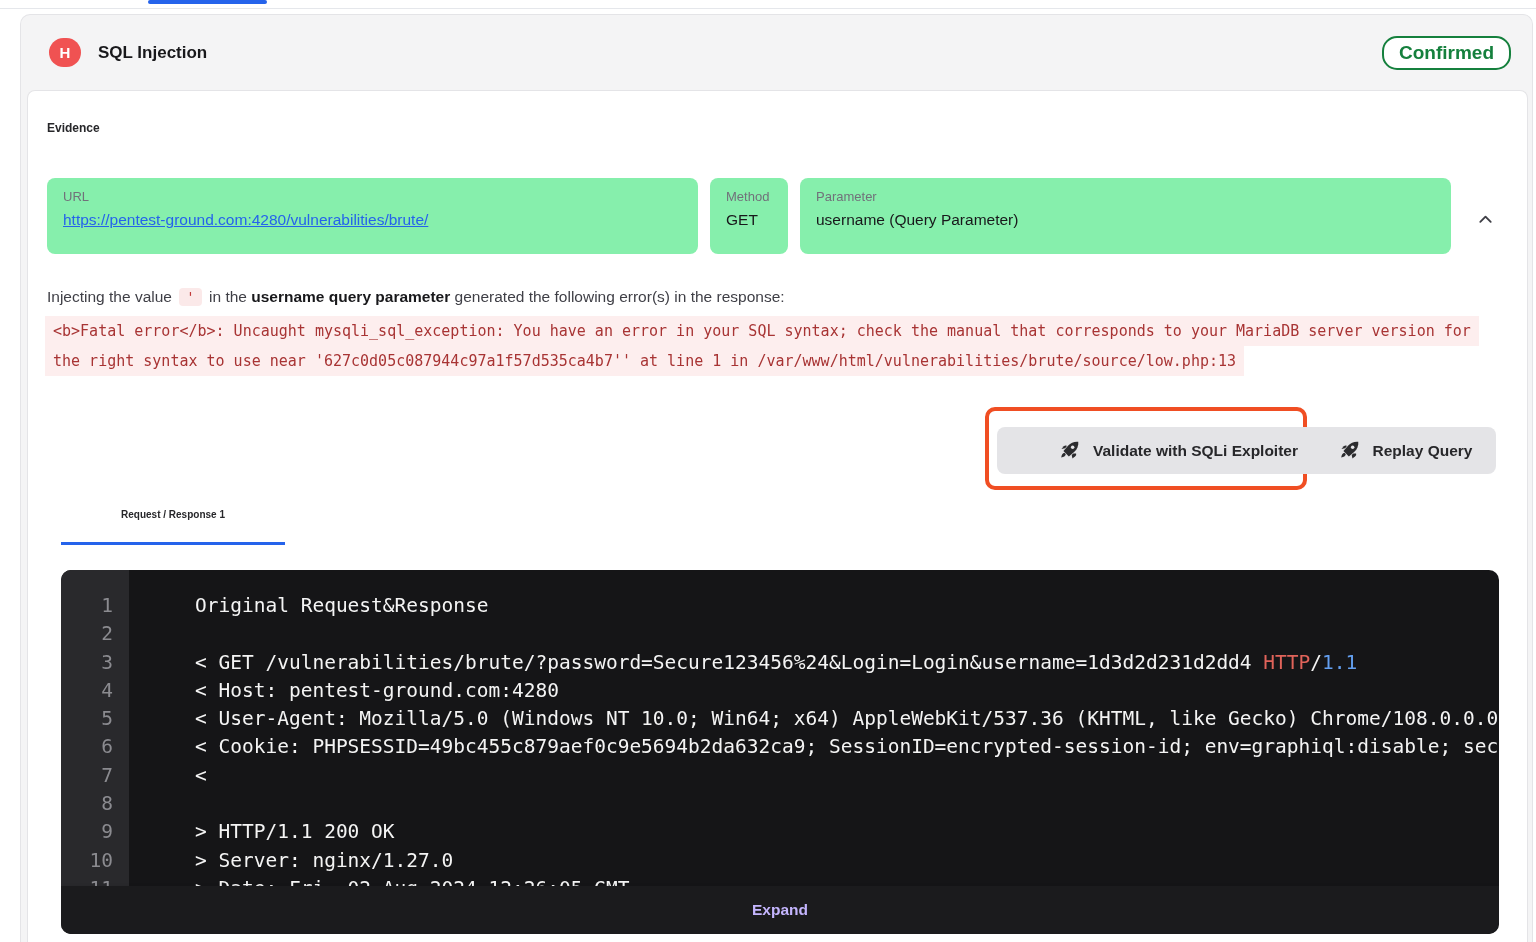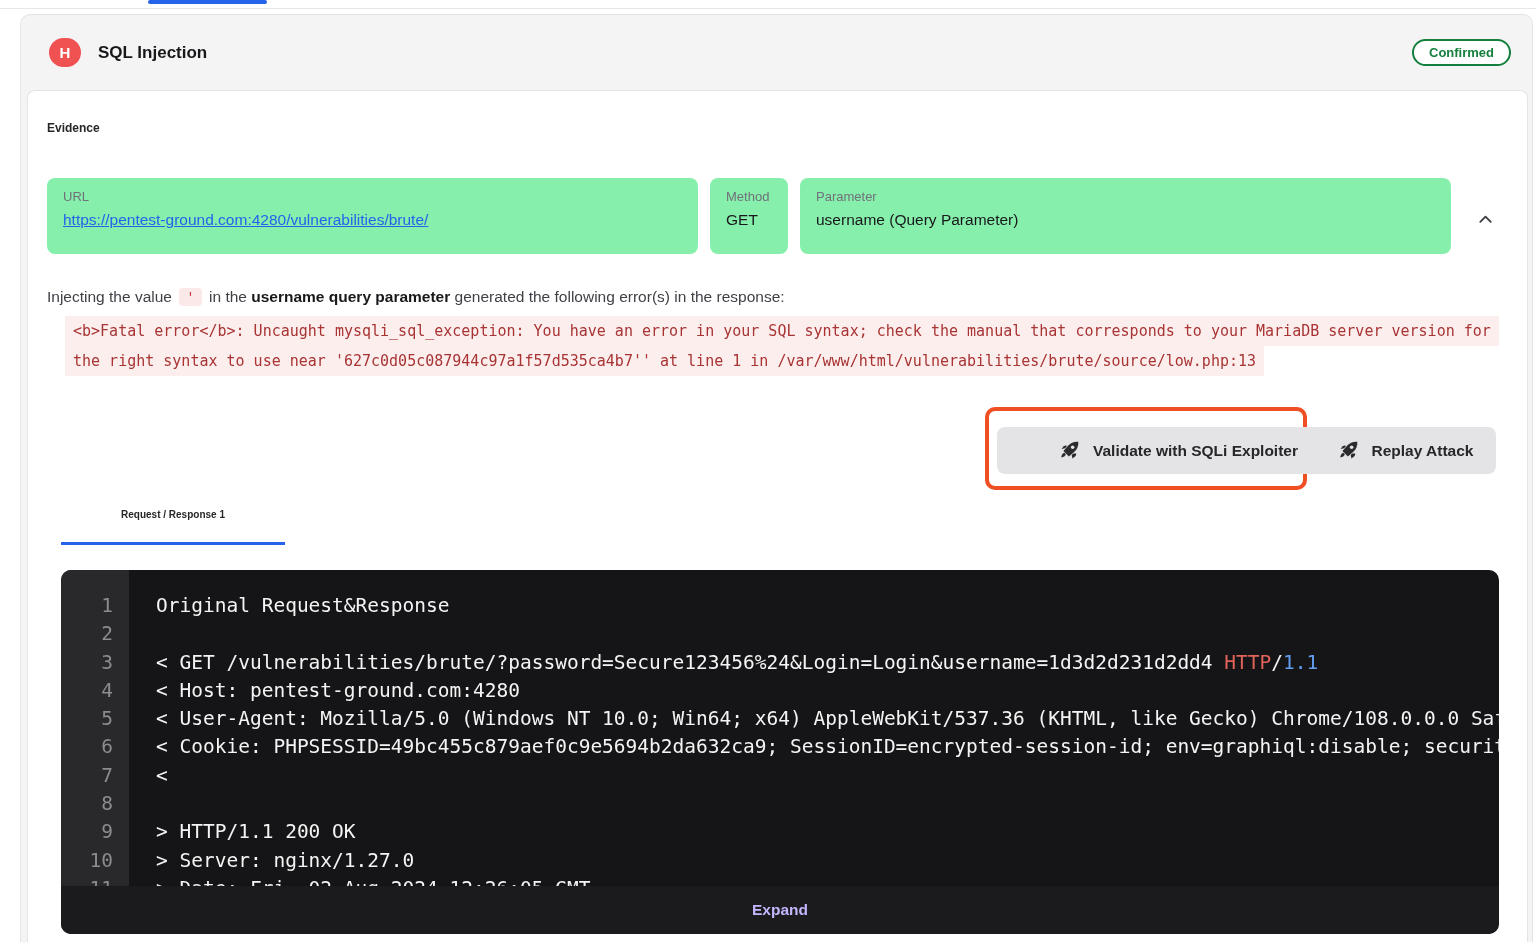--- a/index.html
+++ b/index.html
@@ -13,21 +13,21 @@
   .top-divider { position:absolute; left:0; top:8px; width:1536px; height:1px; background:#e5e7eb; }
 
   .card { position:absolute; left:20px; top:14px; width:1513px; height:928px;
     background:#f4f4f5; border:1px solid #e4e4e7; border-bottom:none; border-radius:10px 10px 0 0; }
   .card-header { position:absolute; left:0; top:0; right:0; height:75px;
     display:flex; align-items:center; padding:0 21px 0 28px; }
   .sev-badge { width:32px; height:29px; border-radius:15px; background:var(--severity-red,#f05252);
     color:#fff; font-weight:bold; font-size:15px; display:flex; align-items:center; justify-content:center; }
   .card-title { margin-left:17px; font-size:17px; font-weight:bold; color:#18181b; }
   .status-badge { margin-left:auto; background:#fff; border:2px solid var(--confirmed-green,#15803d);
-    color:var(--confirmed-green,#15803d); font-weight:bold; font-size:13px;
+    color:var(--confirmed-green,#15803d); font-weight:bold; font-size:19px;
     border-radius:15px; padding:4px 15px; }
 
   .panel { position:absolute; left:6px; top:75px; width:1501px; height:853px;
     background:#fff; border:1px solid #e4e4e7; border-bottom:none; border-radius:8px 8px 0 0; }
 
   .section-title { position:absolute; left:19px; top:30px; font-size:12px; font-weight:bold; color:#27272a; }
 
   .info-box { position:absolute; top:87px; height:76px; background:#86efac; border-radius:8px; padding:11px 16px; }
   .info-box .label { font-size:13px; color:#71717a; margin-bottom:7px; }
   .info-box .value { font-size:15.5px; color:#18181b; white-space:nowrap; }
@@ -36,21 +36,21 @@
   .box-method { left:682px; width:78px; }
   .box-param { left:772px; width:651px; }
   .collapse-toggle { position:absolute; left:1443px; top:114px; width:28px; height:28px;
     display:flex; align-items:center; justify-content:center; cursor:pointer; }
 
   .inject-line { position:absolute; left:19px; top:197px; font-size:15.5px; color:#3f3f46; }
   .inject-line b { color:#18181b; }
   .code-chip { display:inline-block; font-family:"DejaVu Sans Mono", monospace; font-size:14px;
     color:#c23b3b; background:#fbe9e9; border-radius:4px; padding:1px 7px; margin:0 3px; }
 
-  .error-line { position:absolute; left:17px; white-space:nowrap;margin-left:20px; }
+  .error-line { position:absolute; left:17px; white-space:nowrap; }
   .error-line span { display:inline-block; font-family:"DejaVu Sans Mono", monospace; font-size:15px;
     line-height:20px; padding:5px 8px; color:var(--error-red,#a83434); background:var(--error-bg,#fdeeee); }
   .error-line-1 { top:225px; }
   .error-line-2 { top:255px; }
 
   .annotation-rect { position:absolute; left:957px; top:316px; width:322px; height:83px;
     border:4px solid var(--highlight-orange,#f04e23); border-radius:10px; pointer-events:none; }
 
   .action-btn { position:absolute; top:336px; height:47px; background:#e4e4e7; border:none; border-radius:8px;
     display:flex; align-items:center; justify-content:center; gap:13px;
@@ -64,21 +64,21 @@
   .tab-1 { width:224px; color:#27272a; border-bottom:3px solid var(--accent-blue,#2563eb); }
   .tab-2 { width:178px; margin-left:25px; color:#9ca3af; }
 
   .code-block { position:absolute; left:33px; top:479px; width:1438px; height:364px;
     background:#151517; border-radius:10px; overflow:hidden; }
   .gutter-bg { position:absolute; left:0; top:0; width:68px; height:100%; background:#29292c; }
   .code-lines { position:absolute; left:0; top:22px; width:100%;
     font-family:"DejaVu Sans Mono", monospace; font-size:19.5px; line-height:28.3px; }
   .code-row { display:flex; }
   .code-num { flex:none; width:68px; text-align:right; padding-right:16px; color:#8b8b90; }
-  .code-text { padding-left:27px; white-space:pre; color:#f4f4f4; }
+  .code-text { padding-left:27px; white-space:pre; color:#f4f4f4;margin-left:39px; }
   .tok-red { color:var(--code-red,#e0635a); }
   .tok-blue { color:var(--code-blue,#639ff0);text-align:center; }
 
   .expand-bar { position:absolute; left:0; top:316px; width:1438px; height:48px; background:#1b1b1d;
     border-radius:0 0 12px 12px; display:flex; align-items:center; justify-content:center;
     color:#c4b5fd; font-size:15.5px; font-weight:bold; cursor:pointer;
     box-shadow:0 2px 4px rgba(0,0,0,0.25); }
 
   .icon-svg { display:block; }
 </style>
@@ -154,21 +154,21 @@
     <button class="action-btn btn-replay">
       <svg class="icon-svg" width="21" height="21" viewBox="0 0 24 24">
         <g fill="#2b2b2e">
           <path d="M22 2c.5 4.5-1.2 8.6-4.4 11.4l-6.3 5.5-6.2-6.2 5.5-6.3C13.4 3.2 17.5 1.5 22 2z"></path>
           <path d="M8.6 7.6 6.9 9.5 2.8 10.4l2.7-3.2c.8-.9 2-1.3 3.1-.9z"></path>
           <path d="M16.4 15.4l-1.9 1.7.9 4.1 3.2-2.7c.9-.8 1.3-2 .9-3.1z"></path>
           <path d="M7.8 16.2c-.5 2-2.4 3.3-5.3 3.7.4-2.9 1.7-4.8 3.7-5.3z"></path>
         </g>
         <circle cx="15.6" cy="8.4" r="2" fill="#e4e4e7"></circle>
       </svg>
-      <span>Replay Attack</span>
+      <span>Replay Query</span>
     </button>
 
     <div class="tabs">
       <div class="tab tab-1">Request / Response 1</div>
     </div>
 
     <div class="code-block">
       <div class="gutter-bg"></div>
       <div class="code-lines">
           <div class="code-row">

